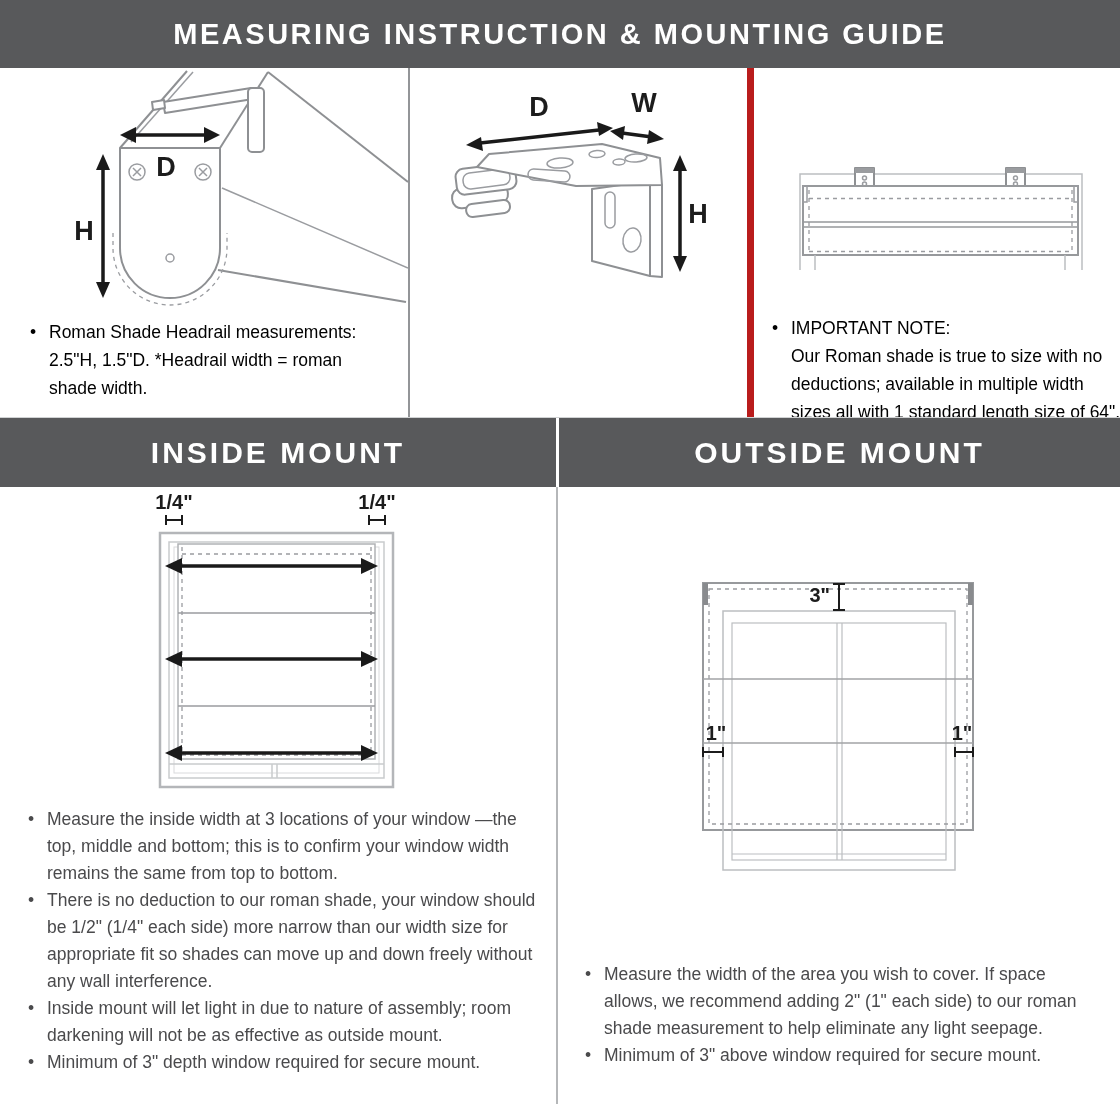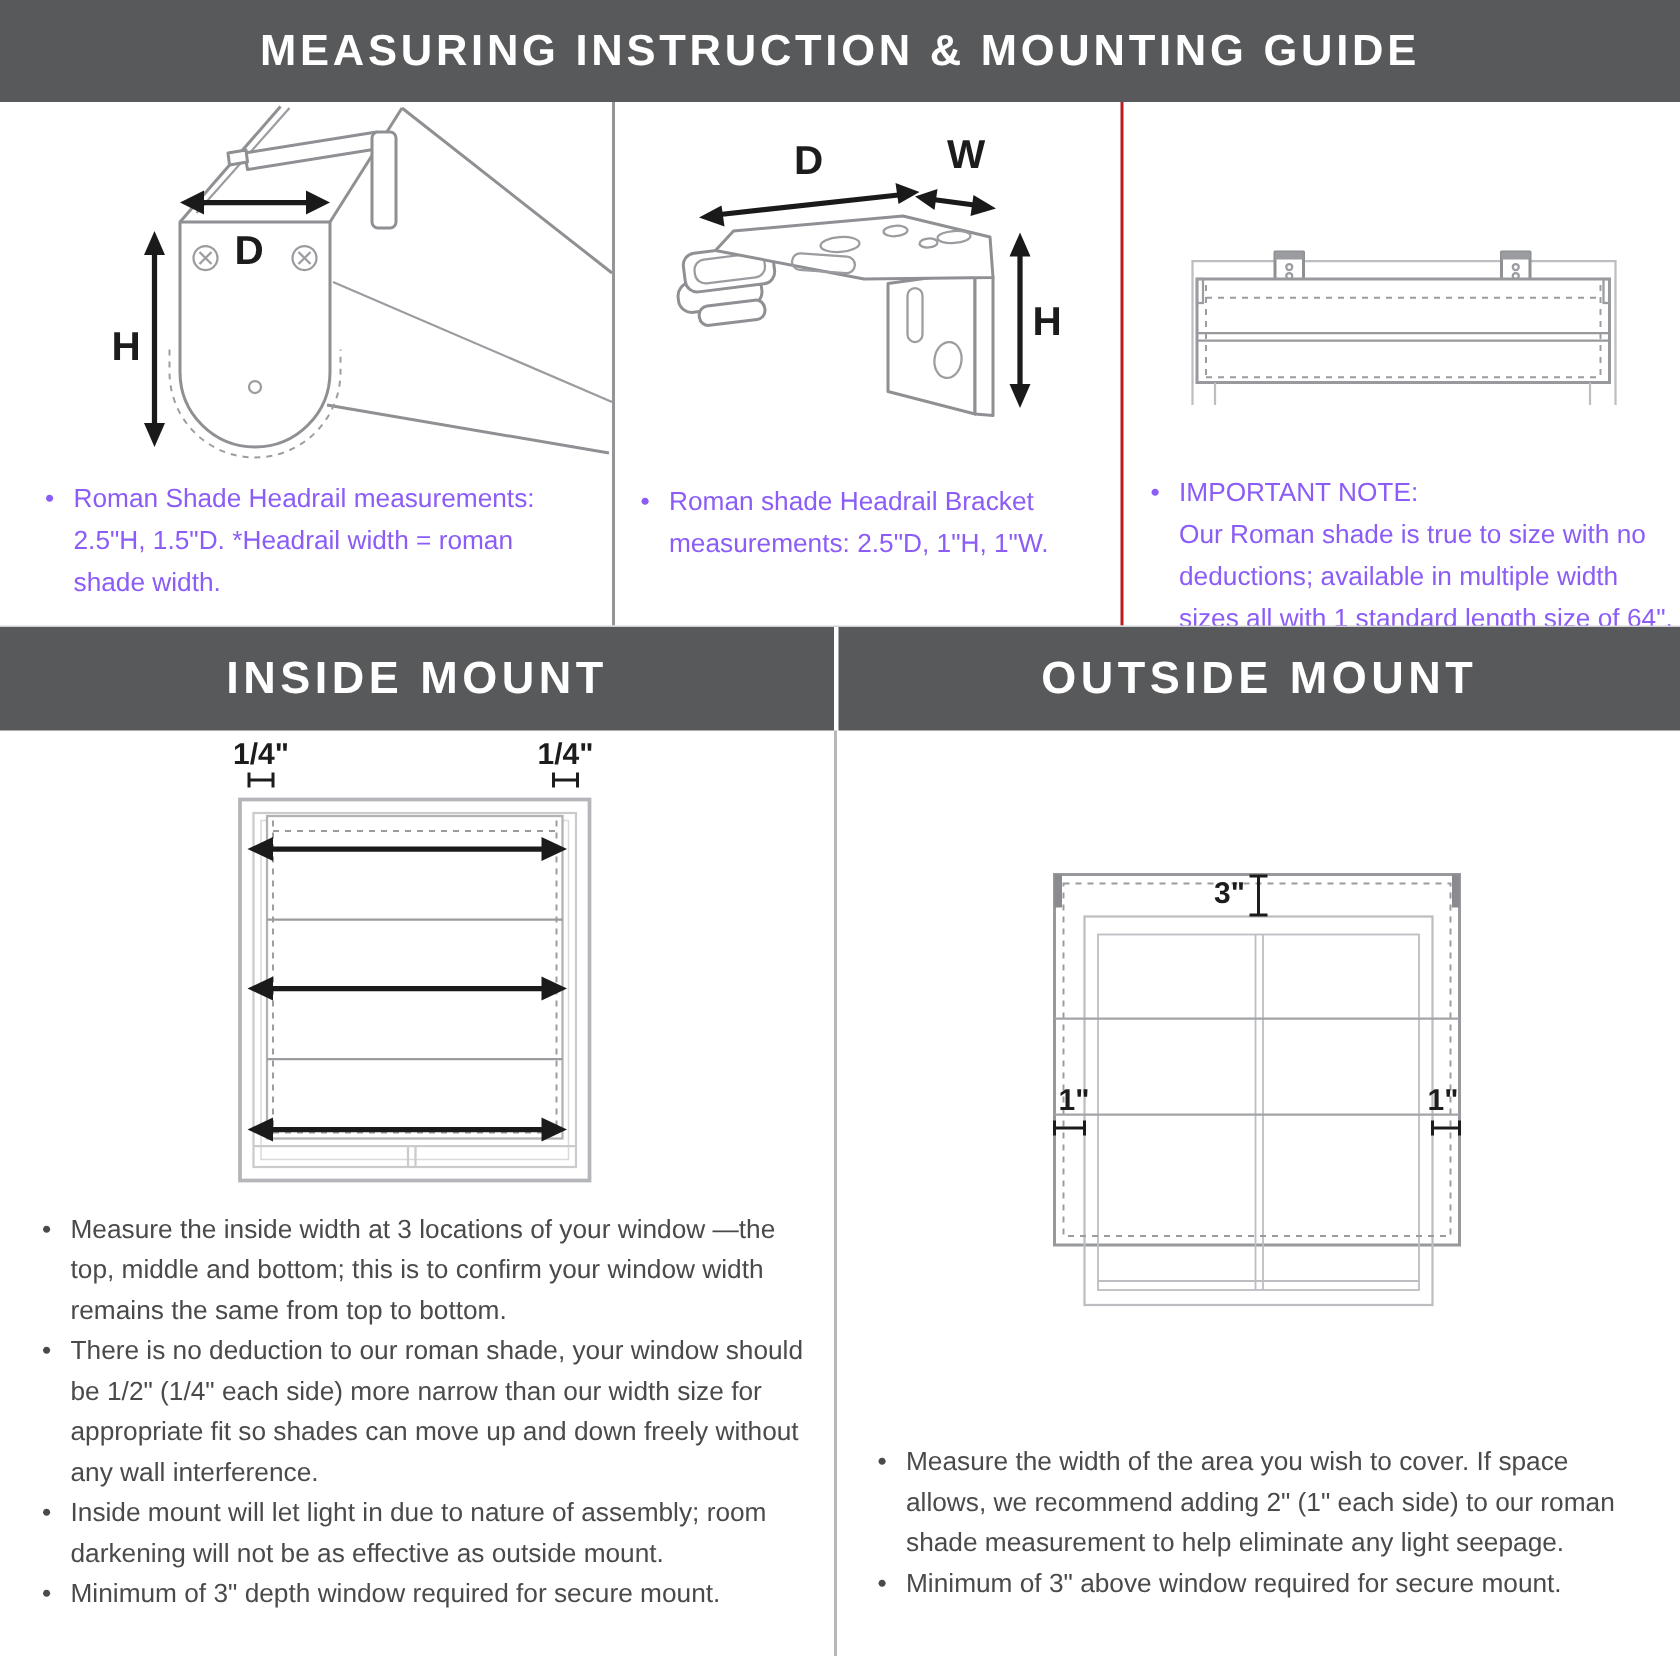--- a/index.html
+++ b/index.html
@@ -10,23 +10,23 @@
   }
   .main-header {
     position:absolute; top:0; left:0; width:1120px; height:68px;
     background:#58595b; color:#fff; display:flex; align-items:center; justify-content:center;
     font-size:29px; font-weight:bold; letter-spacing:2.5px; white-space:nowrap;
   }
   .top-section { position:absolute; top:68px; left:0; width:1120px; height:349px; display:flex; }
   .panel { position:relative; height:349px; }
   .panel-1 { width:408px; }
   .panel-2 { width:339px; border-left:2px solid #939598; }
-  .panel-3 { width:373px; border-left:2px solid #b91c1c; }
+  .panel-3 { width:373px; border-left:7px solid #b91c1c; }
   .panel svg { position:absolute; top:0; left:0; }
-  .caption { position:absolute; font-size:17.5px; line-height:28px; color:#8b5cf6; }
+  .caption { position:absolute; font-size:17.5px; line-height:28px; color:#000000; }
   .caption-1 { left:30px; top:250px; width:346px; }
   .caption-2 { left:17px; top:252px; width:300px; }
   .caption-3 { left:18px; top:246px; width:350px; }
   ul.bullets { list-style:none; }
   ul.bullets li { position:relative; padding-left:19px; }
   ul.bullets li::before { content:"\2022"; position:absolute; left:0; top:0; }
   .note-body { padding-left:19px; }
   .mount-bars {
     position:absolute; top:417px; left:0; width:1120px; height:70px;
     display:flex; border-top:1px solid #d0d2d3;
@@ -149,25 +149,20 @@
           <polygon class="arrow" points="254,71 239,62 237,76"></polygon>
         </g>
         <text class="dim-label" x="234" y="44" text-anchor="middle">W</text>
         <g>
           <path class="arrow-shaft" d="M270,98 L270,193"></path>
           <polygon class="arrow" points="270,87 263,103 277,103"></polygon>
           <polygon class="arrow" points="270,204 263,188 277,188"></polygon>
         </g>
         <text class="dim-label" x="288" y="155" text-anchor="middle">H</text>
       </svg>
-      <div class="caption caption-2">
-        <ul class="bullets">
-          <li>Roman shade Headrail Bracket measurements: 2.5"D, 1"H, 1"W.</li>
-        </ul>
-      </div>
     </div>
 
     <div class="panel panel-3">
       <svg width="371" height="250" viewBox="0 0 371 250">
         <g>
           <path class="ln-light" d="M46,202 L46,106 L328,106 L328,202"></path>
         </g>
         <g>
           <rect class="ln-mid-f" x="101" y="100" width="19" height="21" stroke-width="1.5"></rect>
           <rect x="101" y="100" width="19" height="5" fill="#9a9c9f"></rect>

